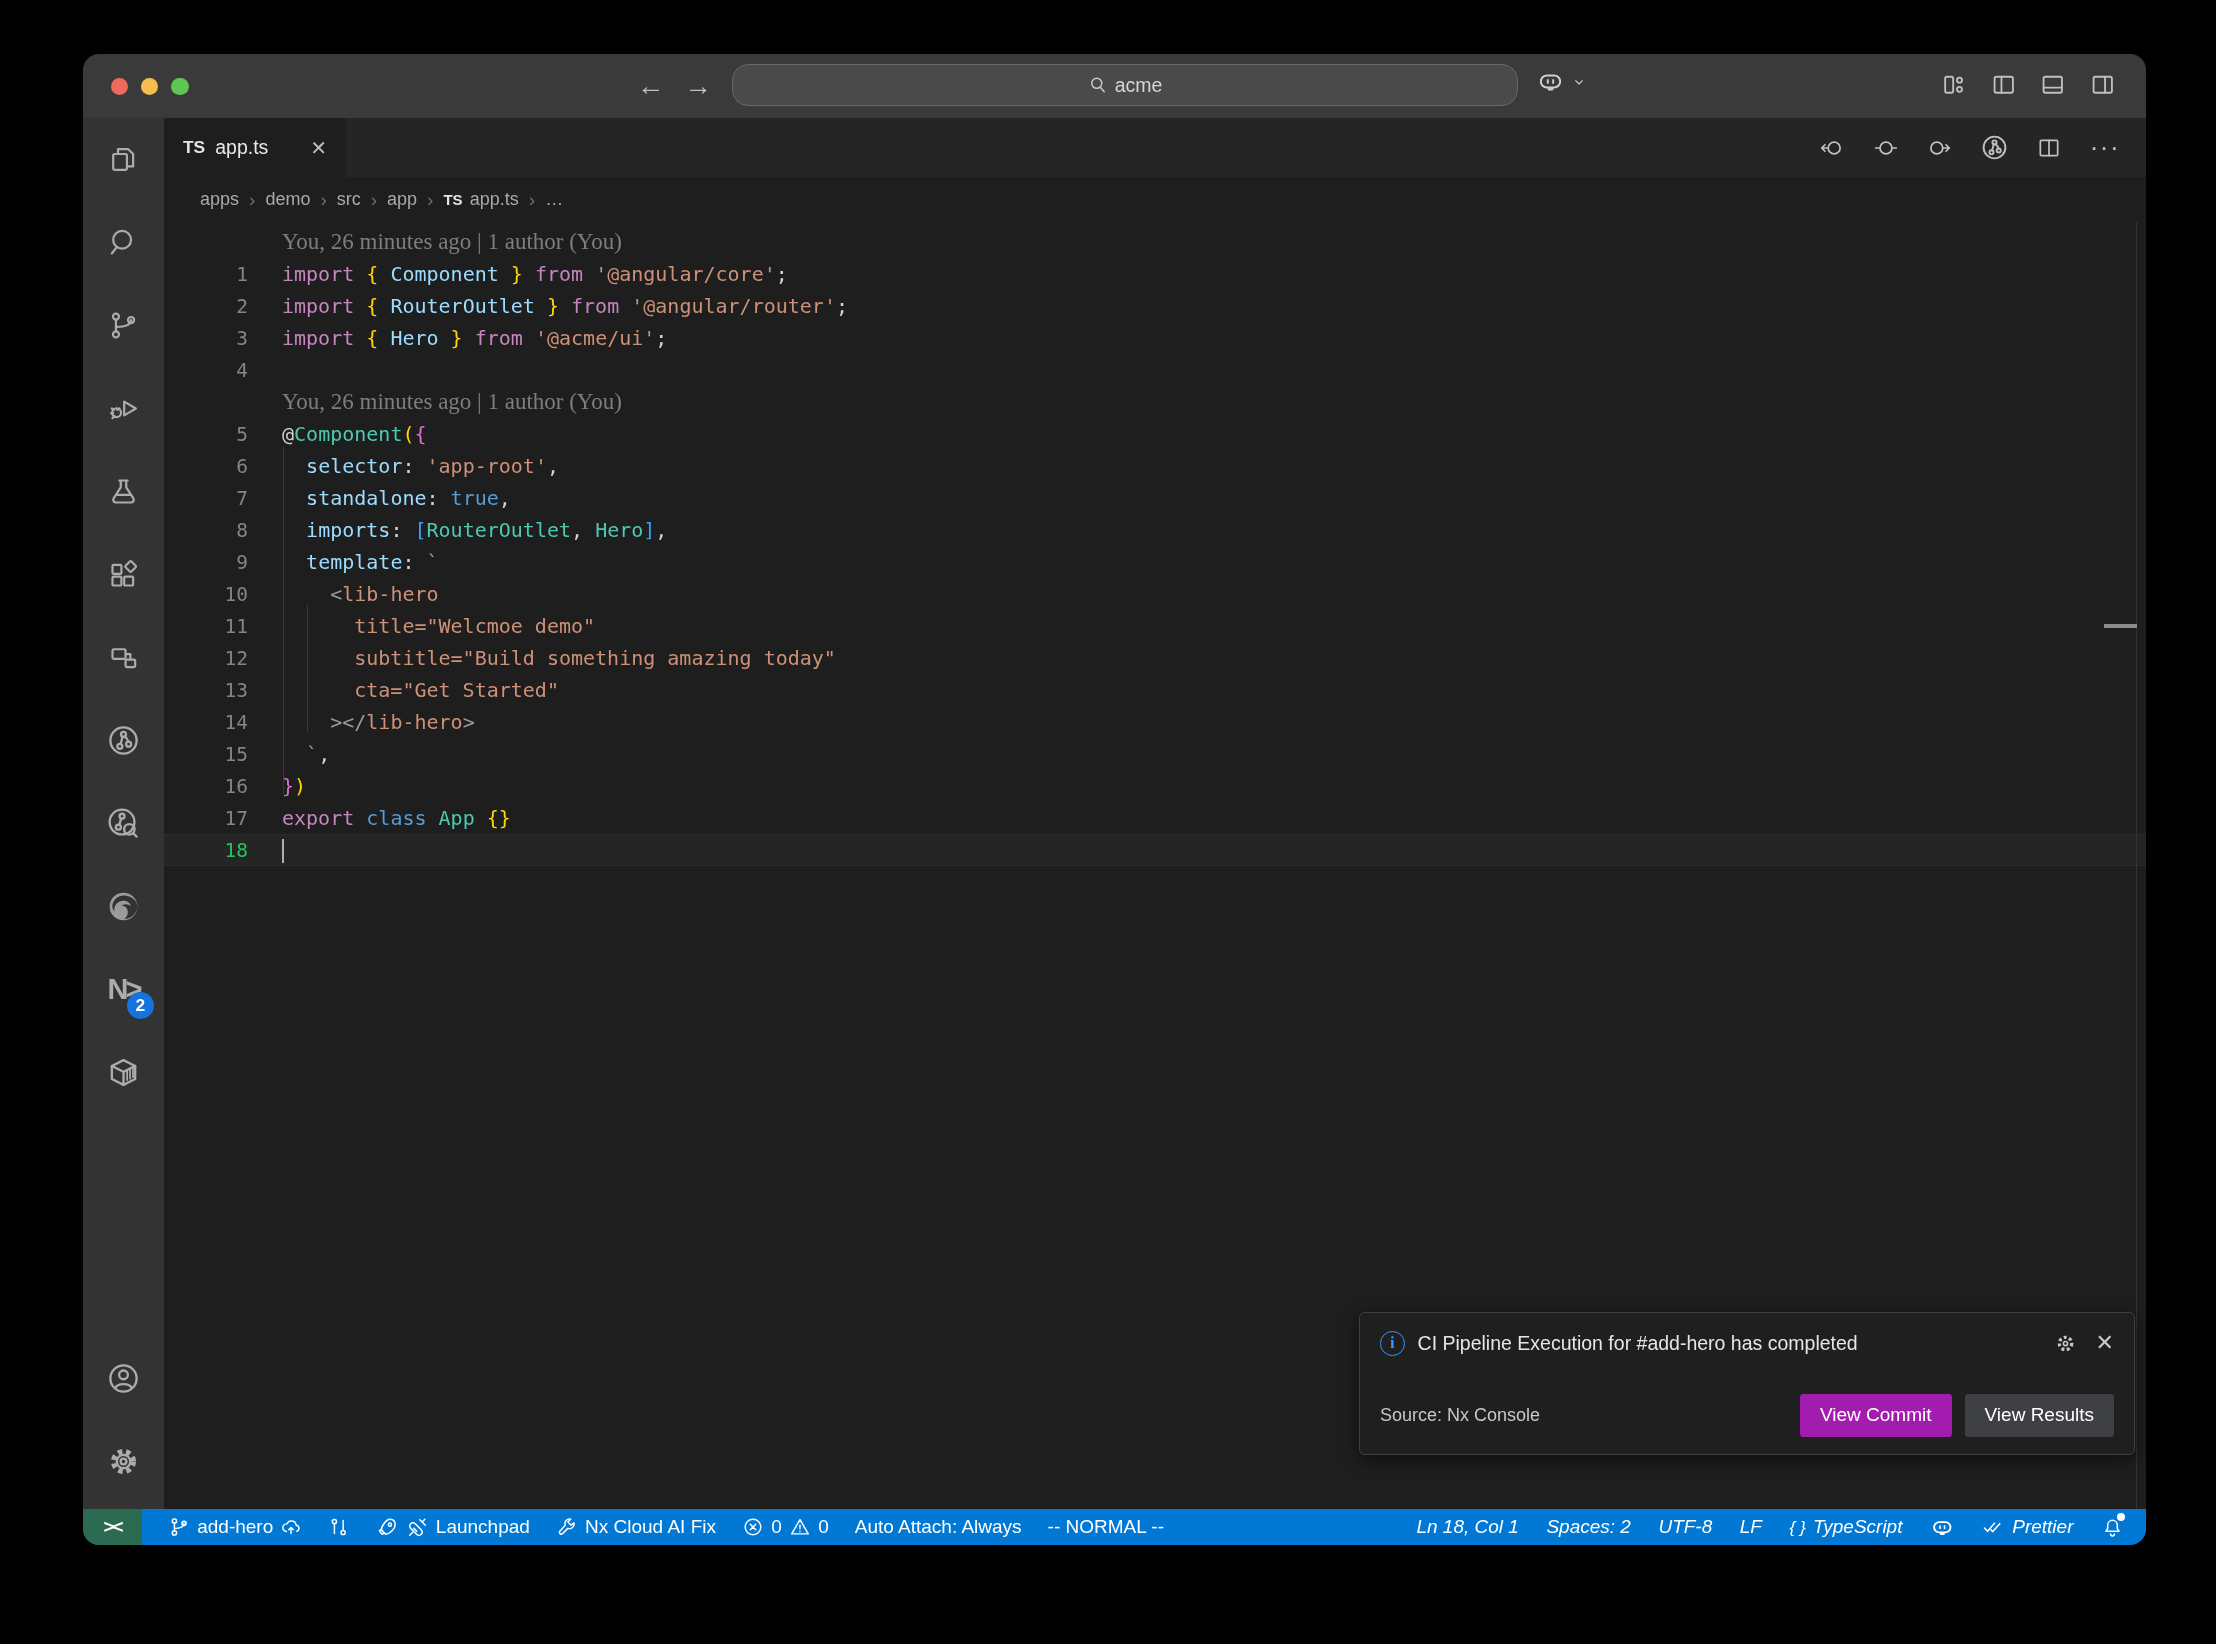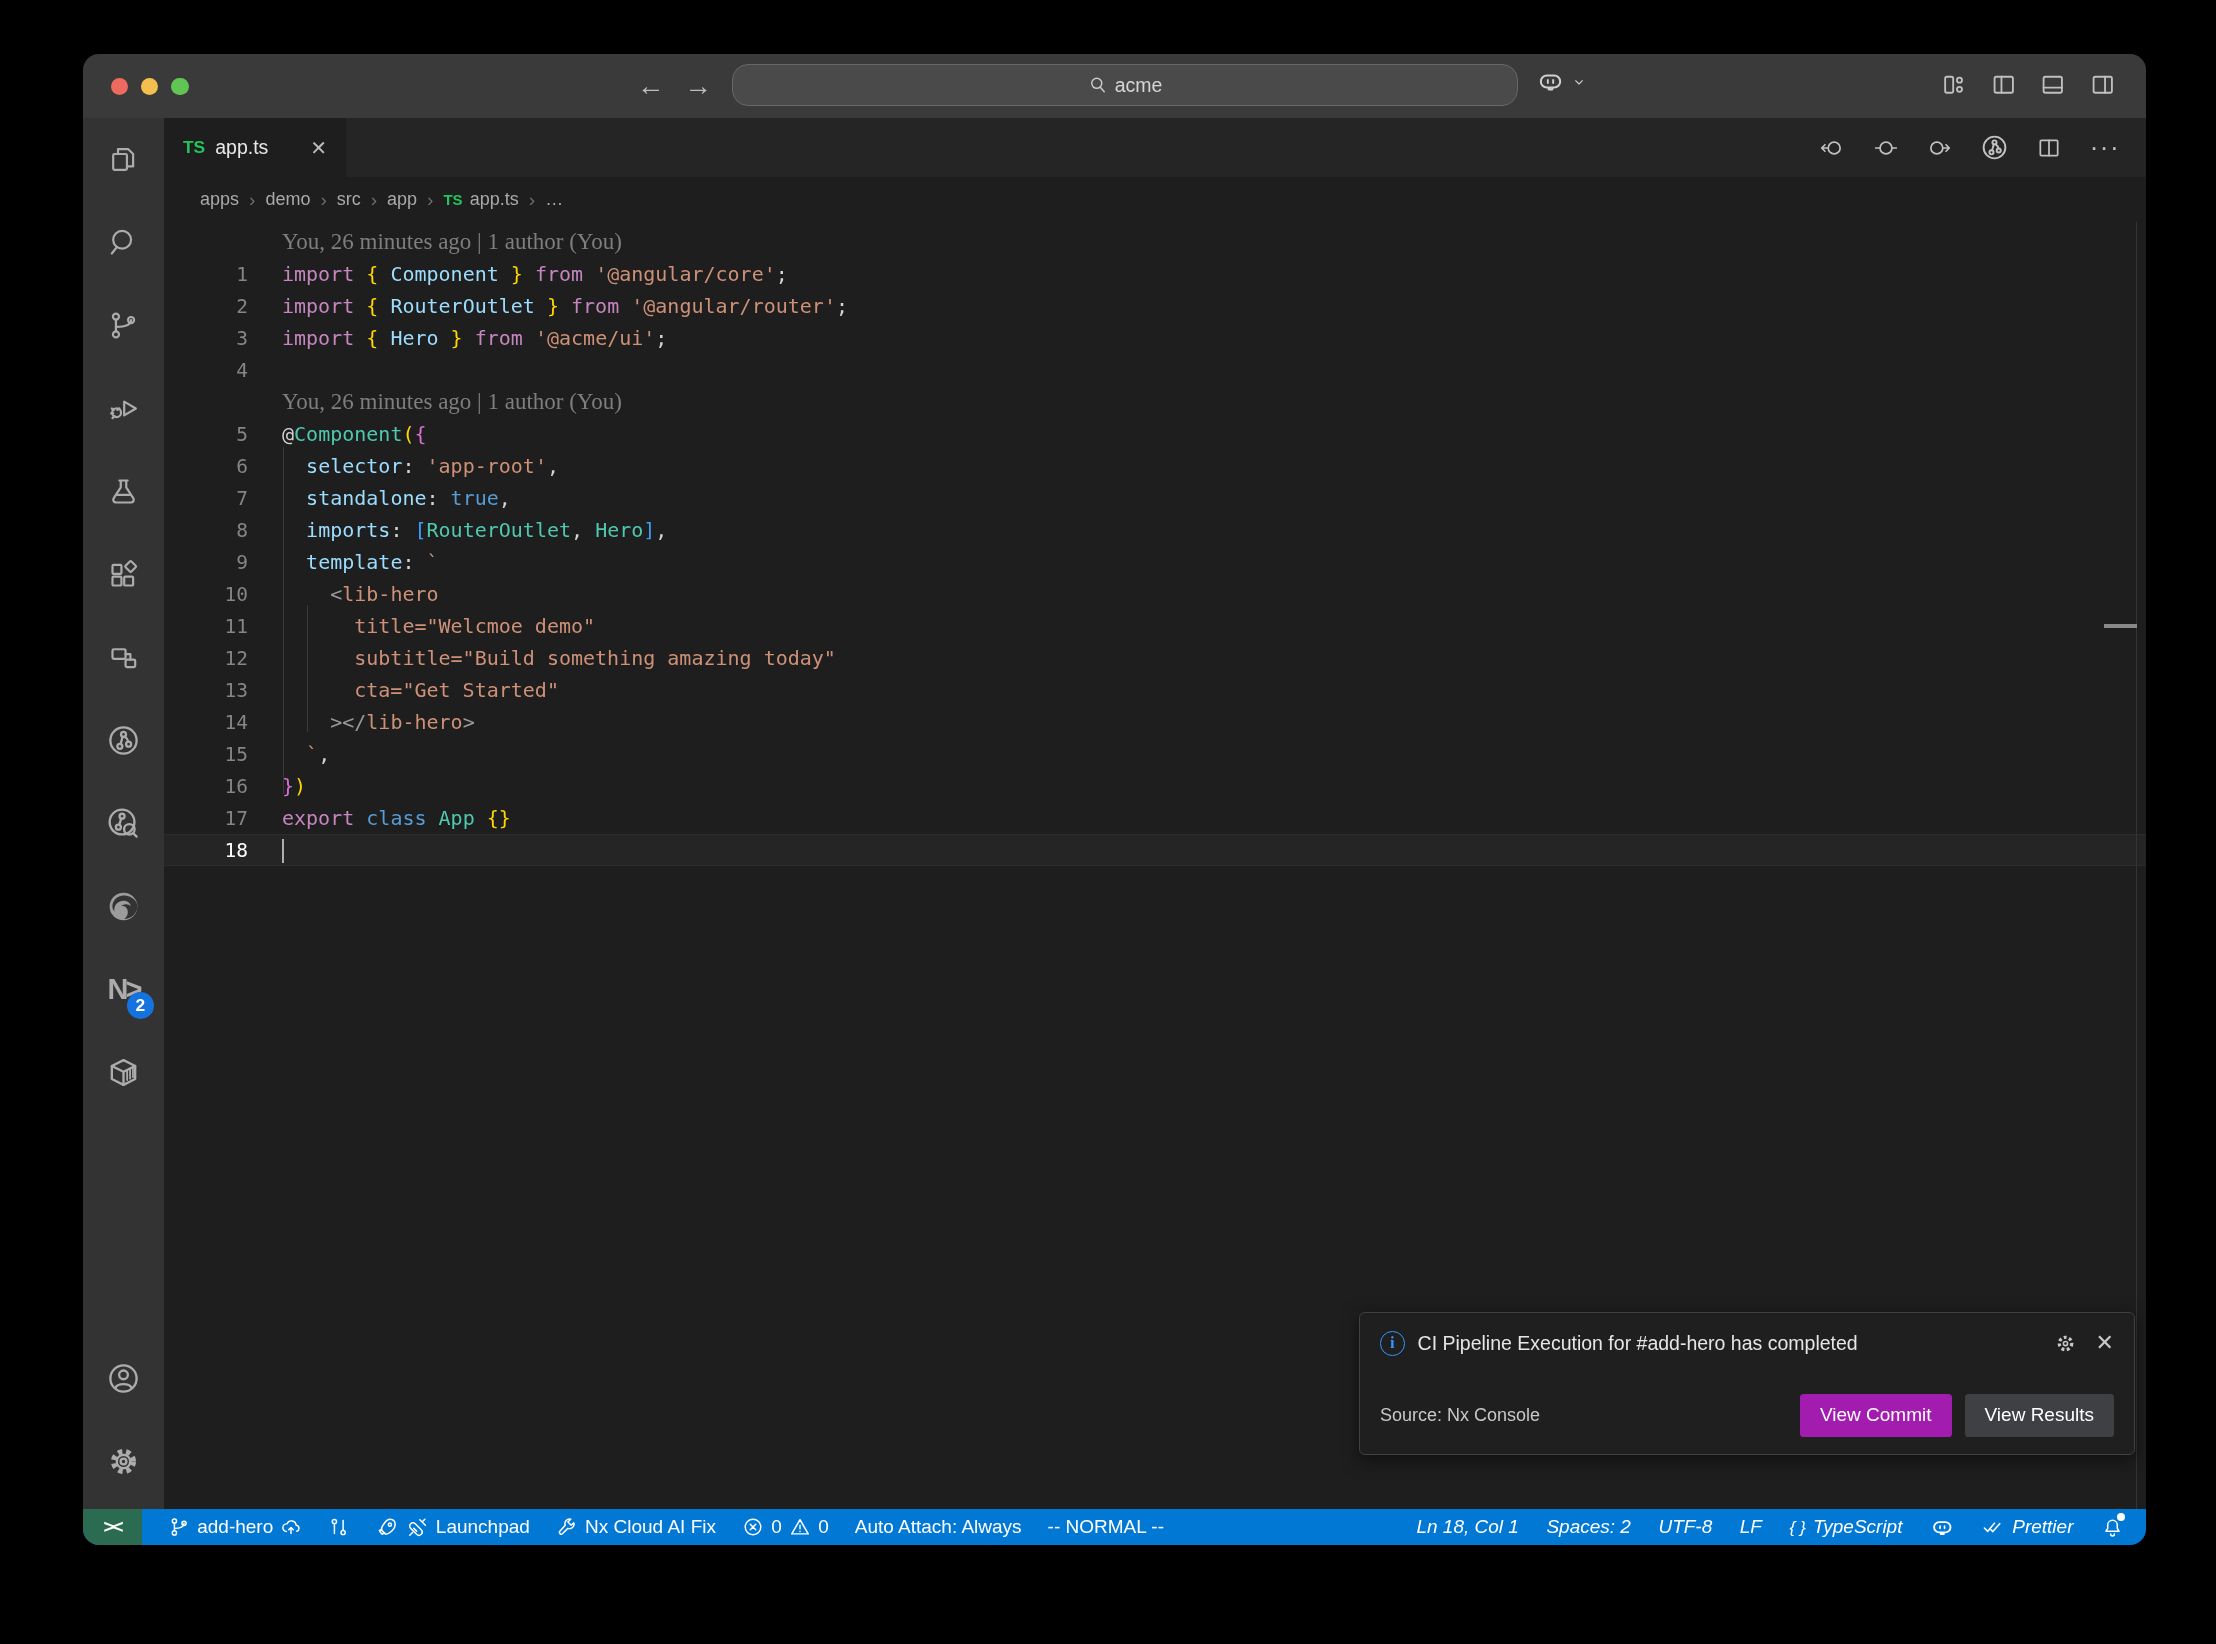--- a/index.html
+++ b/index.html
@@ -17,34 +17,34 @@
   .tb-icons svg{display:block;}
   
   .main{flex:1;display:flex;min-height:0;position:relative;}
   .activitybar{width:81px;background:#333333;display:flex;flex-direction:column;align-items:center;flex:0 0 auto;}
   .ab-item{width:81px;height:83px;display:flex;align-items:center;justify-content:center;position:relative;}
   .ab-spacer{flex:1;}
   .ab-badge{position:absolute;right:10px;bottom:11.6px;min-width:27.5px;height:27.5px;border-radius:50%;background:#1573DF;color:#fff;font-size:17.4px;font-weight:bold;display:flex;align-items:center;justify-content:center;}
   .editor{flex:1;display:flex;flex-direction:column;min-width:0;background:#1E1E1E;}
   .tabbar{height:59px;background:#252526;display:flex;flex:0 0 auto;position:relative;}
   .tab{height:59px;background:#1E1E1E;display:flex;align-items:center;padding:0 19px 0 19px;gap:10px;}
-  .ts-badge{color:#22c55e;font-weight:bold;font-size:17.4px;}
+  .ts-badge{color:#e5e5e5;font-weight:bold;font-size:17.4px;}
   .tab-label{color:#E8E8E8;font-size:19.5px;}
   .tab-close{color:#BDBDBD;font-size:20px;margin-left:32px;}
   .editor-actions{position:absolute;right:26px;top:0;height:59px;display:flex;align-items:center;gap:27.5px;color:#C0C0C0;}
   .breadcrumbs{height:45px;display:flex;align-items:center;padding-left:36px;gap:10px;color:#A9A9A9;font-size:18px;flex:0 0 auto;}
   .breadcrumbs .sep{color:#6E6E6E;font-size:19px;}
   .breadcrumbs .ts-badge{font-size:15px;}
   .crumb{display:flex;align-items:center;gap:7.2px;}
   
   .codearea{flex:1;position:relative;overflow:hidden;font-family:"DejaVu Sans Mono",monospace;font-size:20px;}
   .codelines{position:absolute;left:0;top:4.3px;right:0;}
   .crow{display:flex;height:32px;align-items:center;white-space:pre;position:relative;}
   .crow .ln{width:84px;text-align:right;color:#858585;flex:0 0 auto;font-size:19.5px;}
-  .crow .ln.active{color:#ffffff;text-align:right;}
+  .crow .ln.active{color:#22c55e;text-align:right;}
   .crow .txt{margin-left:34px;}
   .txt.blame{font-family:Liberation Serif, serif;font-size:23px;color:#7E7E7E;}
   .crow.current{background:rgba(255,255,255,0.03);border-top:0.7px solid #2d2d2d;border-bottom:0.7px solid #2d2d2d;}
   .cursor{display:inline-block;width:2.2px;height:24.6px;background:#AEAFAD;vertical-align:middle;}
   .s-kw{color:#C586C0}.s-var{color:#9CDCFE}.s-cls{color:#4EC9B0}.s-str{color:#CE9178}
   .s-kwb{color:#569CD6}.s-pln{color:#D4D4D4}.s-gold{color:#FFD700}.s-orchid{color:#DA70D6}
   .s-blu{color:#3B9EFF}.s-tag{color:#9A9A9A}
   .indent-guide{position:absolute;width:0.7px;background:#3a3a3a;}
   .ruler-edge{position:absolute;top:0;bottom:0;right:8.7px;width:1.4px;background:#343434;}
   .ruler-cursor{position:absolute;right:9.4px;top:402px;width:33px;height:3.6px;background:#8A8A8A;}

